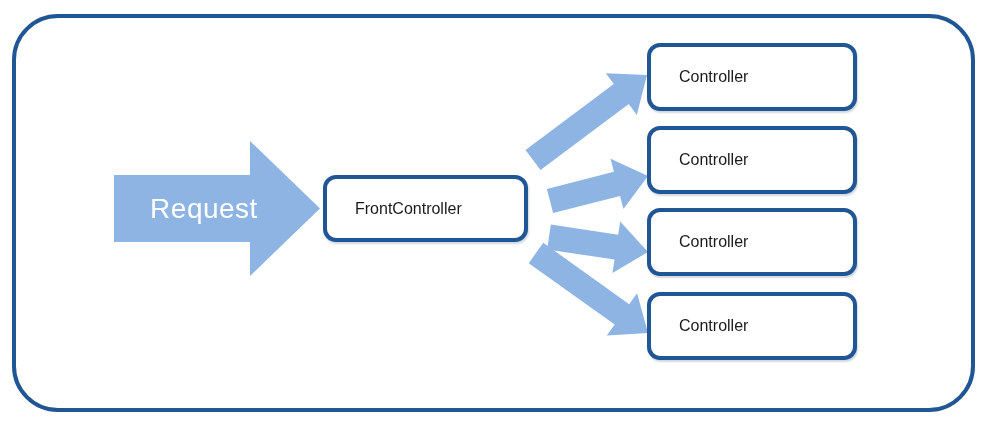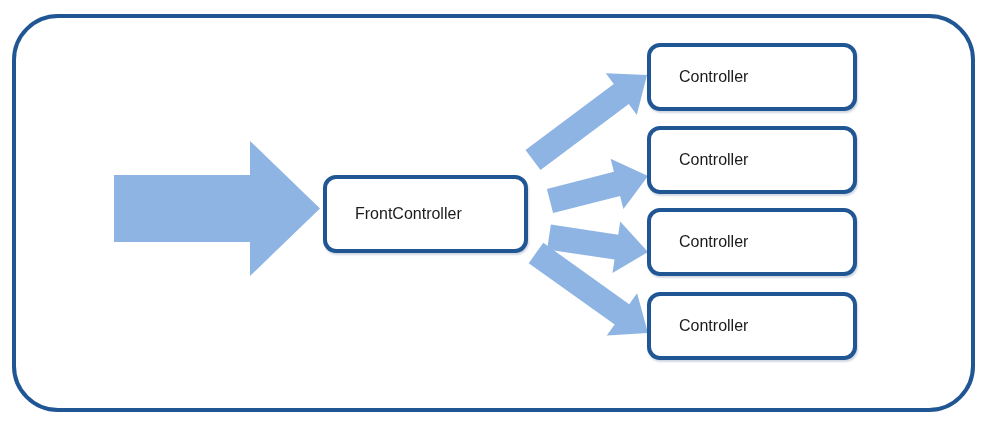--- a/index.html
+++ b/index.html
@@ -48,21 +48,21 @@
     border-radius: 13px;
     display: flex;
     align-items: center;
     padding-left: 28px;
     font-size: 16px;
     color: var(--box-text);
     box-shadow: 1px 2px 2px rgba(120,140,170,0.35);
   }
   .front-controller-box {
     left: 323px; top: 175px;
-    width: 205px; height: 78px;
+    width: 205px; height: 67px;
   }
   .controller-box { left: 647px; width: 210px; height: 68px; }
   .controller-box.c0 { top: 43px; }
   .controller-box.c1 { top: 126px; }
   .controller-box.c2 { top: 208px; }
   .controller-box.c3 { top: 292px; }
 </style>
 </head>
 <body>
 
@@ -76,20 +76,21 @@
 
     <polygon class="arrow-shape" points="540.5,170.0 628.8,104.1 636.8,114.9 647,75 605.8,73.3 613.8,84.1 525.5,150.0"></polygon>
 
     <polygon class="arrow-shape" points="553.1,213.1 620.1,196.0 623.4,209.1 648,176 610.6,158.7 613.9,171.8 546.9,188.9"></polygon>
 
     <polygon class="arrow-shape" points="547.1,249.4 614.5,259.6 612.5,272.9 648,252 620.2,221.5 618.2,234.8 550.9,224.6"></polygon>
 
     <polygon class="arrow-shape" points="528.7,263.2 614.7,324.6 606.8,335.6 648,333 637.1,293.2 629.2,304.2 543.3,242.8"></polygon>
   </svg>
 
+  <div class="request-label">Request</div>
 
   <div class="node-box front-controller-box">
     <span>FrontController</span>
   </div>
 
   <div class="node-box controller-box c0">
     <span>Controller</span>
   </div>
   <div class="node-box controller-box c1">
     <span>Controller</span>

